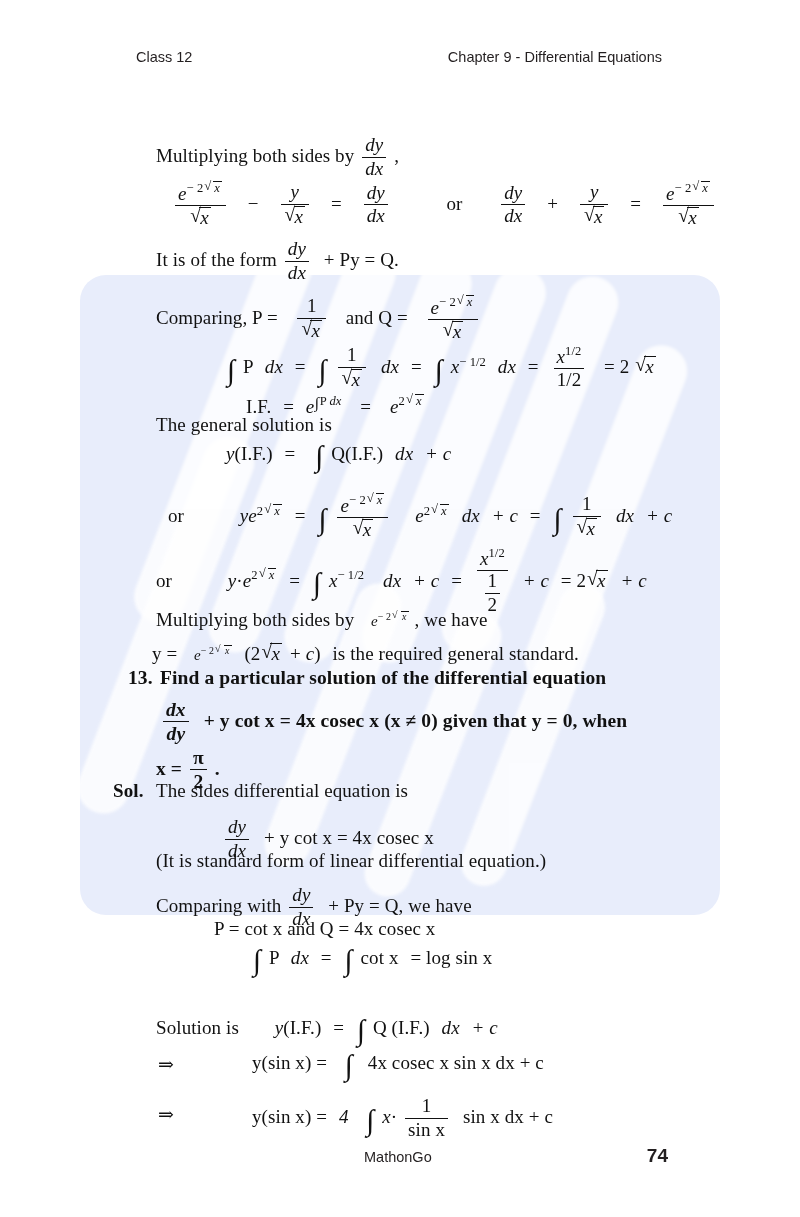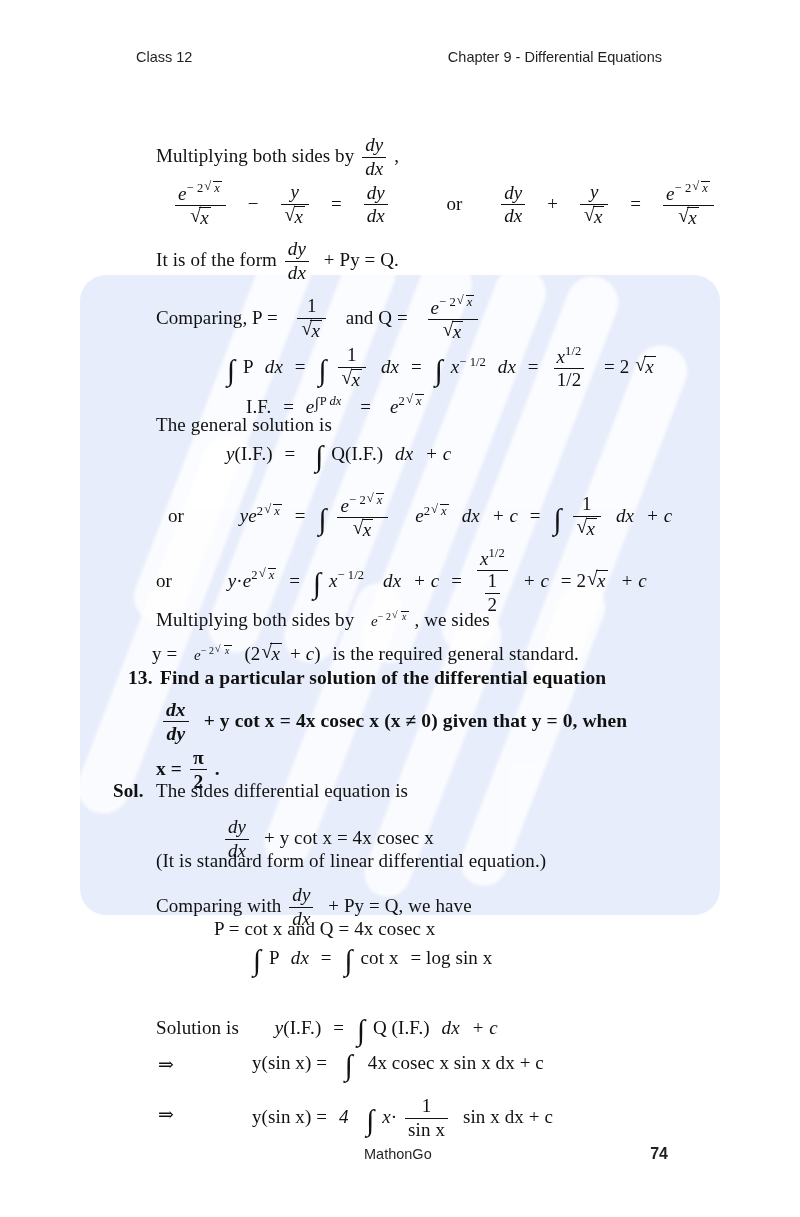--- a/index.html
+++ b/index.html
@@ -42,21 +42,21 @@
     align-items: baseline;
     font-family: "Liberation Sans", "DejaVu Sans", sans-serif;
     font-size: 14.5px;
     color: #231f20;
   }
   .page-footer .brand {
     margin-left: 228px;
   }
   .page-footer .pageno {
     font-weight: 700;
-    font-size: 16px;
+    font-size: 19px;
     margin-right: -4px;
   }
 
   
   .highlight-panel {
     position: absolute;
     left: 80px;
     top: 275px;
     width: 640px;
     height: 640px;
@@ -333,21 +333,21 @@
     </span>
     <span class="sp"></span><i>+ c</i>
     <span class="sp"></span>= 2<span class="rad"><span class="rb it">x</span></span>
     <span class="sp"></span><i>+ c</i>
   </div>
 
   <div class="line" style="left:156px; top:610px;">
     <span>Multiplying both sides by</span>
     <span class="sp"></span>
     <span class="sm"><i>e</i><sup class="ex"><span>− 2</span><span class="rad"><span class="rb it">x</span></span></sup></span>
-    <span>, we sides</span>
+    <span>, we have</span>
   </div>
 
   <div class="line" style="left:152px; top:643px;">
     <span>y =</span>
     <span class="sp"></span>
     <span class="sm"><i>e</i><sup class="ex"><span>− 2</span><span class="rad"><span class="rb it">x</span></span></sup></span>
     <span class="sp"></span>(2<span class="rad"><span class="rb it">x</span></span><span class="sp"></span>+ <i>c</i>)
     <span class="sp"></span><span>is the required general standard.</span>
   </div>
 

